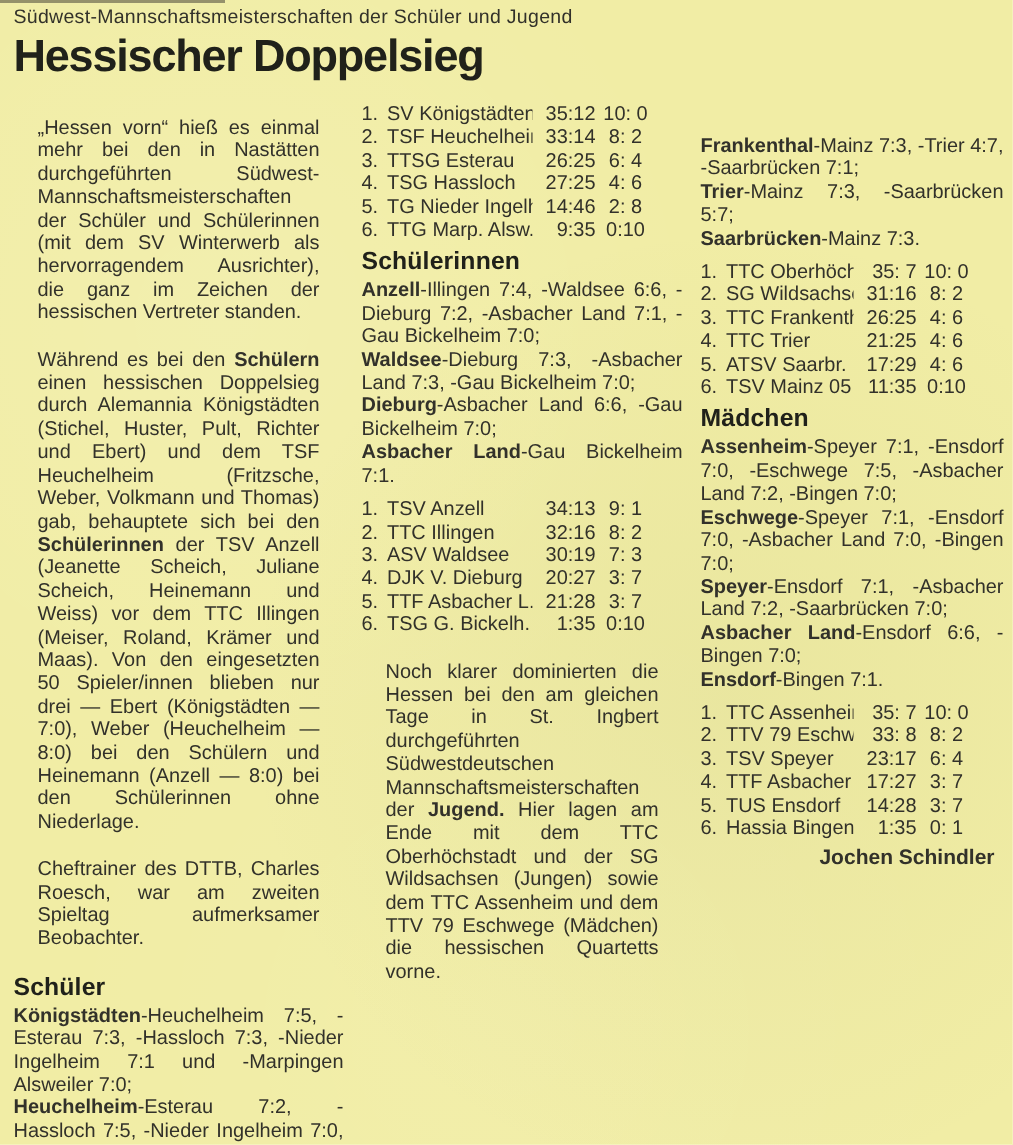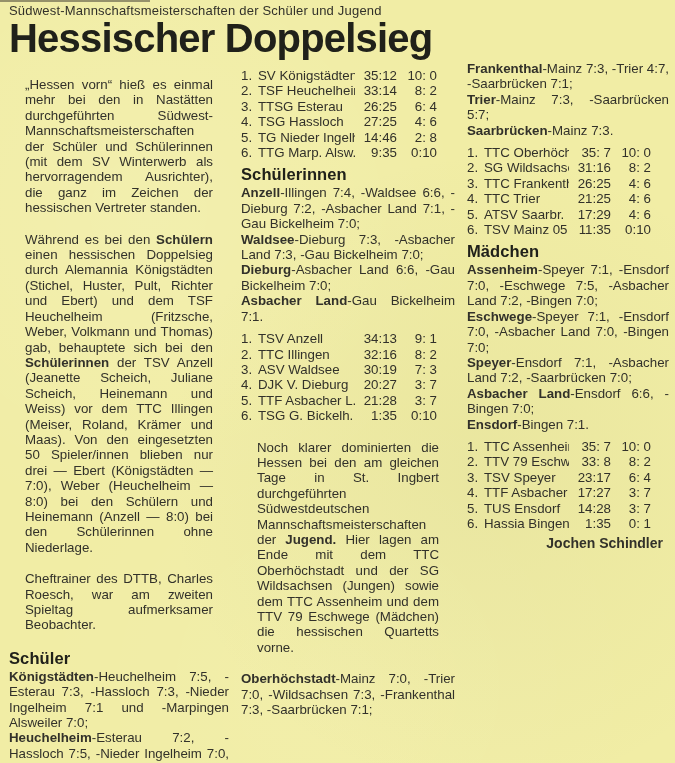--- a/index.html
+++ b/index.html
@@ -19,43 +19,43 @@
       radial-gradient(circle at 50% 90%, rgba(255,255,255,0.06), transparent 40%);
     color:var(--ink);
     font-family:"Liberation Sans","DejaVu Sans",sans-serif;
     font-size:13.3px;line-height:15.4px;
     overflow:hidden;
   }
   .scan-artifact{position:absolute;top:0;left:0;width:150px;height:2px;background:rgba(72,70,56,.55);}
   .masthead{padding:3px 10px 0 9px;}
   .kicker{font-size:13px;line-height:16px;letter-spacing:.2px;}
   .headline{
-    font-size:40px;line-height:36px;font-weight:700;
+    font-size:30px;line-height:36px;font-weight:700;
     letter-spacing:-.8px;color:var(--headline-ink);
     margin:1px 0 4px 0;
   }
   .cols{display:flex;gap:12px;padding:1px 6px 0 9px;align-items:flex-start;}
   .col{text-align:justify;}
   .col-1{width:220px;flex:0 0 220px;}
   .col-2{width:214px;flex:0 0 214px;}
-  .col-3{width:202px;flex:0 0 202px;}
+  .col-3{width:202px;flex:0 0 202px;margin-top:28px;}
   p{margin:16px;}
   .b{font-weight:700;}
   h3.section-heading{
     font-size:16.5px;line-height:18px;font-weight:700;
     margin:5px 0 2px 0;text-align:left;letter-spacing:.1px;
     color:var(--headline-ink);
   }
   .results .result{margin:0;}
   .standings{margin:7px 0 5px 0;padding-right:18px;line-height:15.4px;}
   .trow{display:flex;}
   .trow .pos{width:17px;flex:0 0 17px;}
   .trow .team{flex:1 1 auto;text-align:left;white-space:nowrap;overflow:hidden;}
   .trow .games{width:42px;flex:0 0 42px;text-align:right;white-space:pre;}
-  .trow .pts{width:40px;flex:0 0 40px;text-align:right;white-space:pre;}
+  .trow .pts{width:40px;flex:0 0 40px;text-align:center;white-space:pre;}
   .byline{font-weight:700;text-align:right;padding-right:6px;margin-top:3px;font-size:14px;}
 </style>
 </head>
 <body>
 
 <div class="page">
   <div class="scan-artifact"></div>
 
   <div class="masthead">
     <div class="kicker">Südwest-Mannschaftsmeisterschaften der Schüler und Jugend</div>
@@ -156,21 +156,20 @@
           </div>
           <div class="trow">
             <span class="pos">6.</span>
             <span class="team">TSG G. Bickelh.</span>
             <span class="games">1:35</span>
             <span class="pts">0:10</span>
           </div>
         </div>
       <p><span>Noch klarer dominierten die Hessen bei den am gleichen Tage in St. Ingbert durchgeführten Südwestdeutschen Mannschaftsmeisterschaften der </span><span class="b">Jugend.</span><span> Hier lagen am Ende mit dem TTC Oberhöchstadt und der SG Wildsachsen (Jungen) sowie dem TTC Assenheim und dem TTV 79 Eschwege (Mädchen) die hessischen Quartetts vorne.</span></p>
       <div class="results">
-          <p class="result"><span class="b">Oberhöchstadt</span><span>-Mainz 7:0, -Trier 7:0, -Wildsachsen 7:3, -Frankenthal 7:3, -Saarbrücken 7:1;</span></p>
         </div>
     </div>
 
     <div class="col col-3">
       <div class="results">
           <p class="result"><span class="b">Frankenthal</span><span>-Mainz 7:3, -Trier 4:7, -Saarbrücken 7:1;</span></p>
           <p class="result"><span class="b">Trier</span><span>-Mainz 7:3, -Saarbrücken 5:7;</span></p>
           <p class="result"><span class="b">Saarbrücken</span><span>-Mainz 7:3.</span></p>
         </div>
       <div class="standings">

